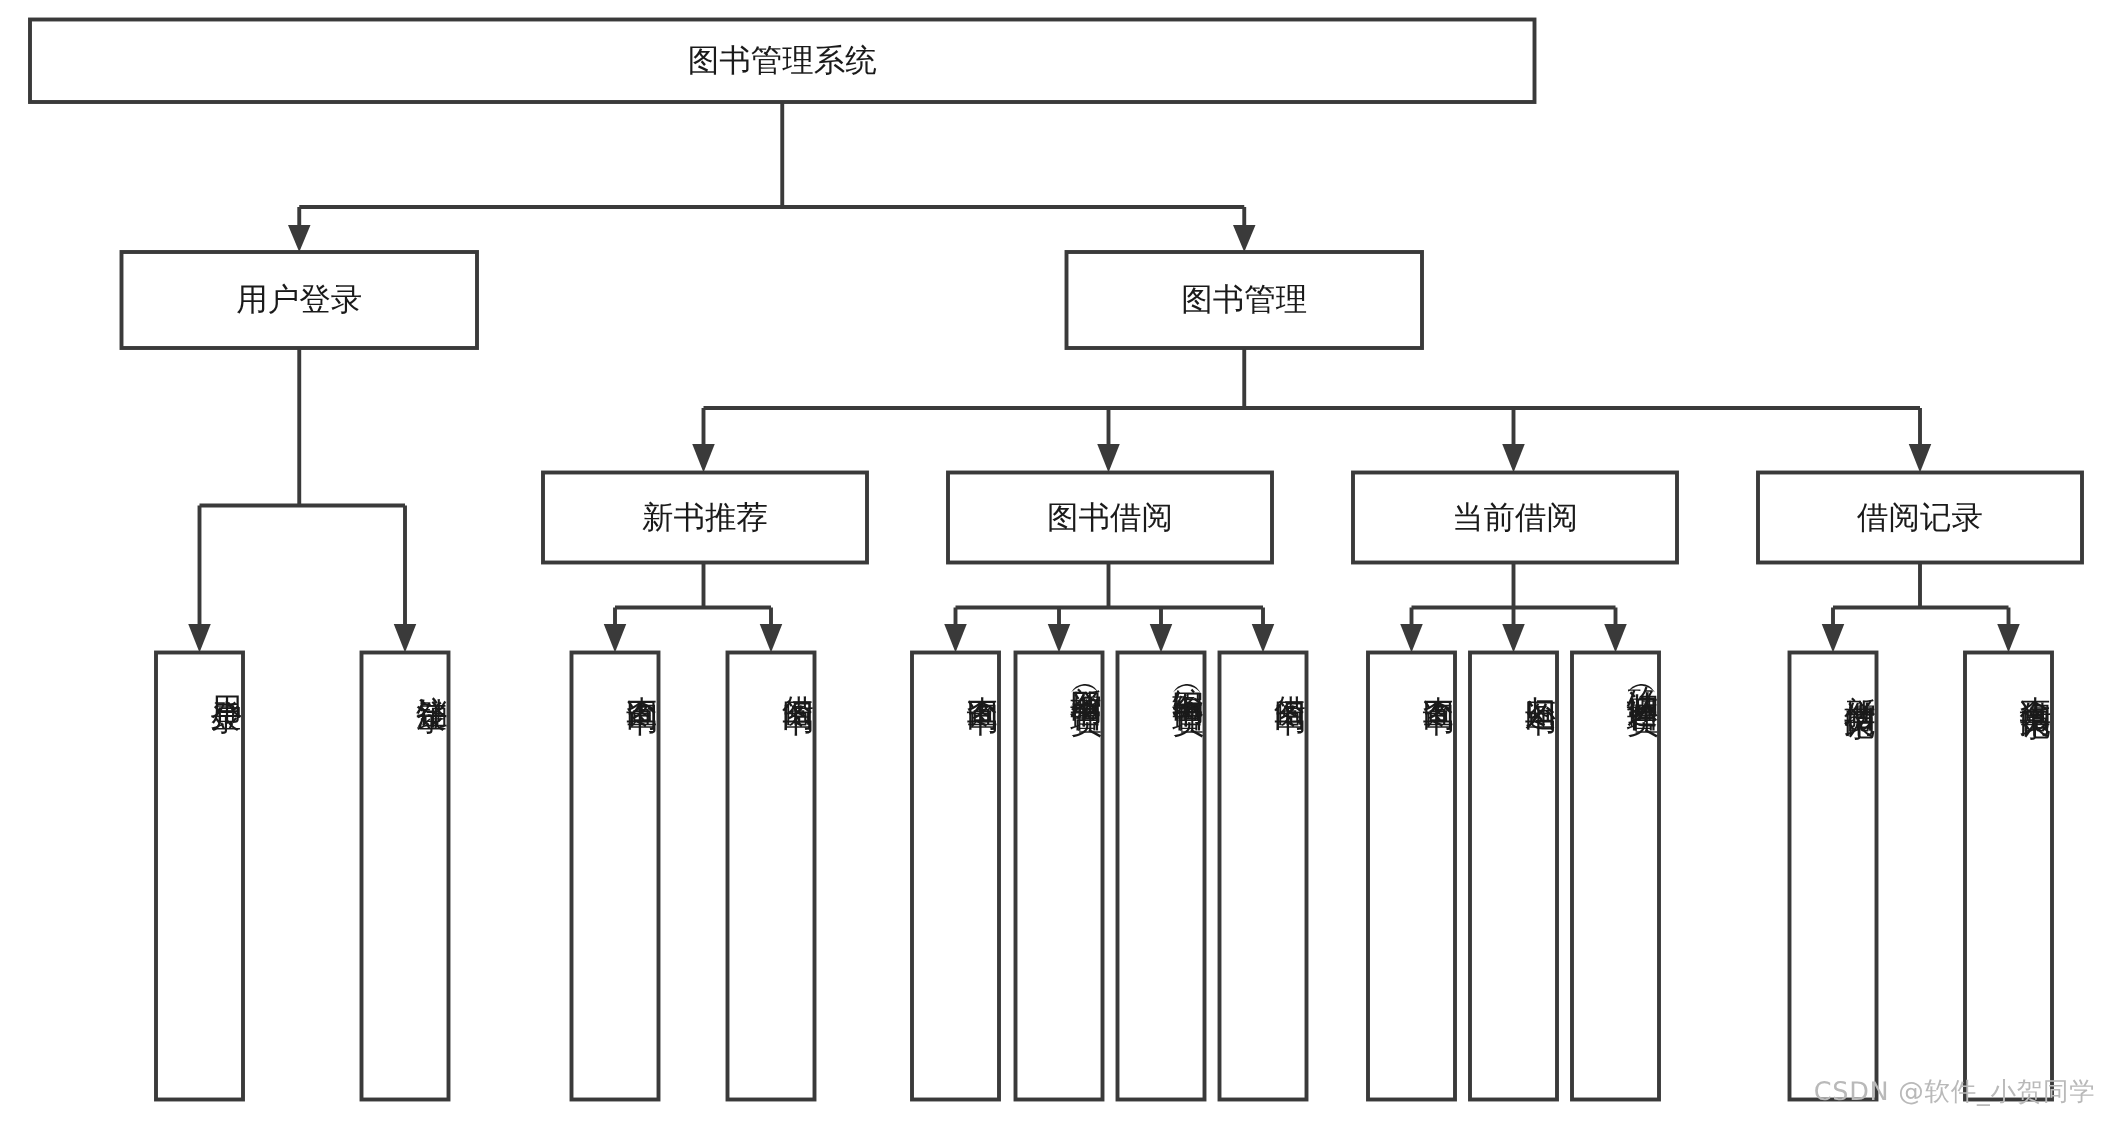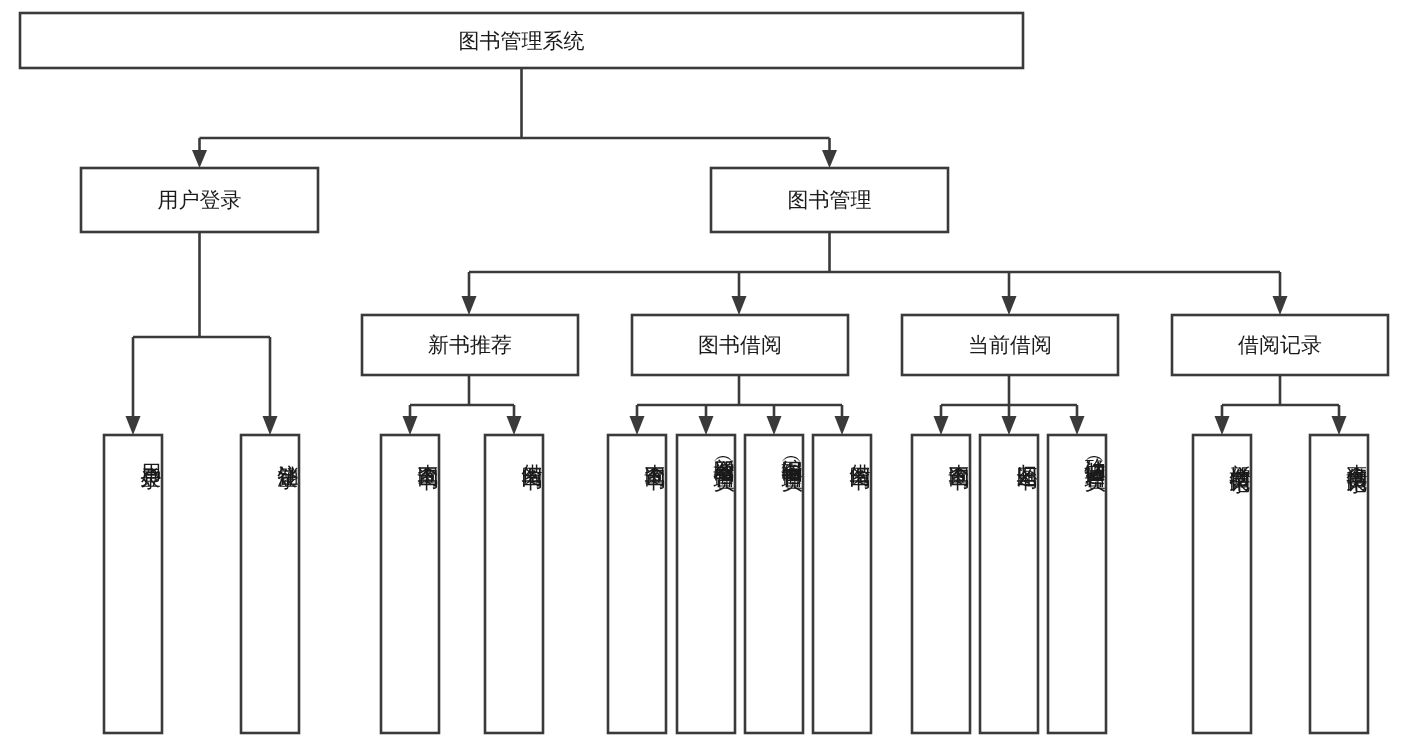--- a/index.html
+++ b/index.html
@@ -273,14 +273,15 @@
     </g>
     <g>
       <rect class="leaf-box" x="1310" y="435" width="58" height="298"></rect>
       <foreignObject class="leaf-label-fo" x="1310" y="447" width="58" height="280">
         <div xmlns="http://www.w3.org/1999/xhtml" class="leaf-text">查询借阅记录</div>
       </foreignObject>
     </g>
 
   </svg>
 
+  <div class="watermark">CSDN @软件_小贺同学</div>
 
 </div>
 
 </body></html>

